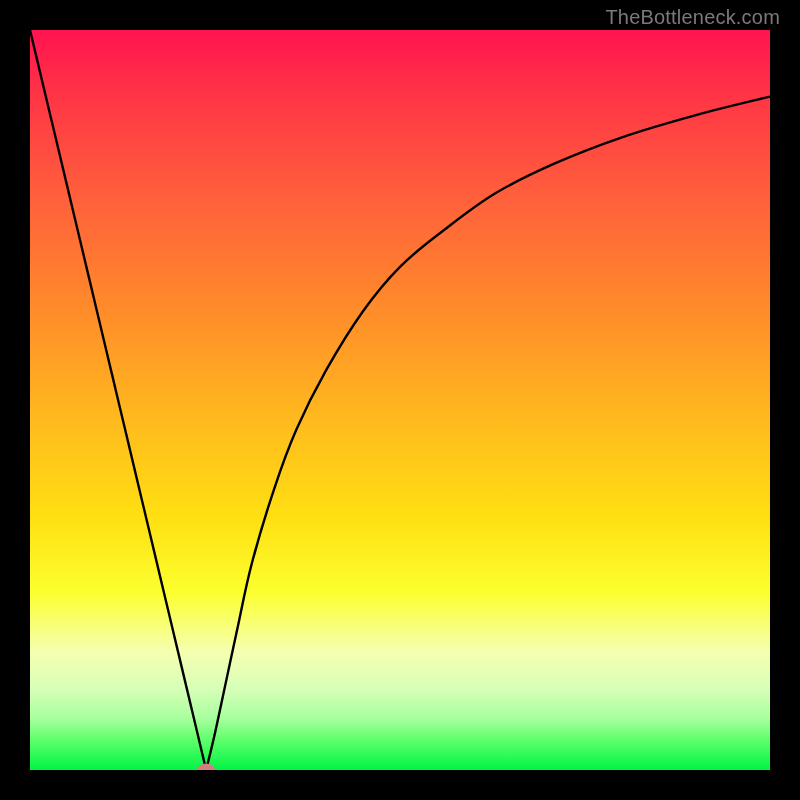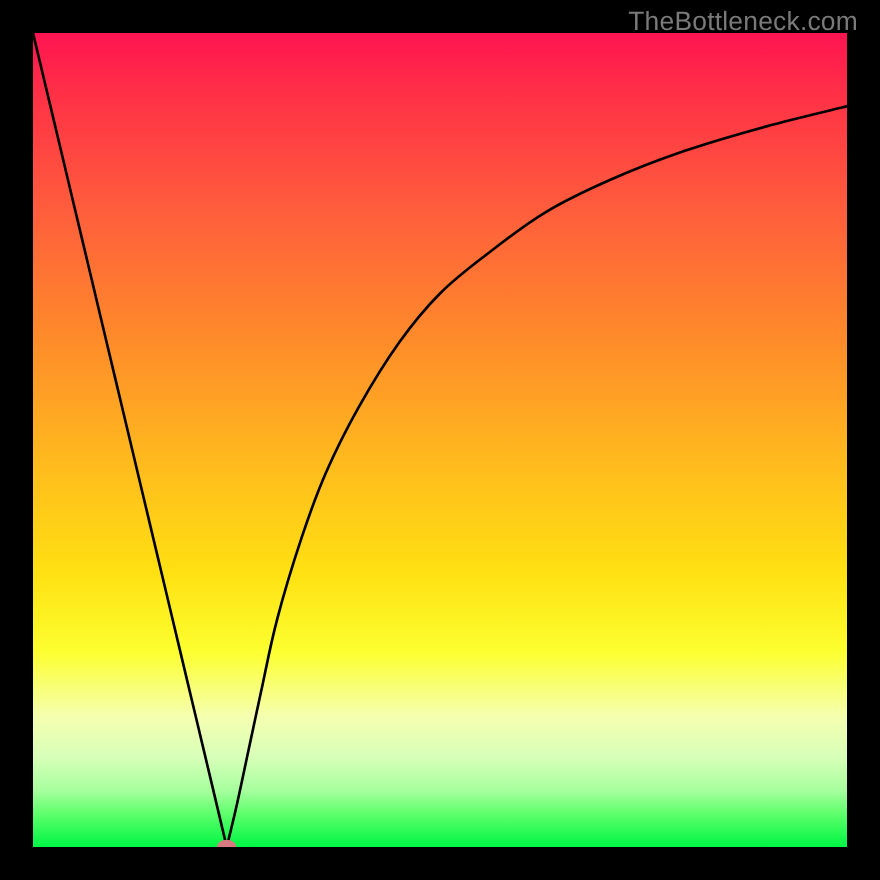--- a/index.html
+++ b/index.html
@@ -48,21 +48,21 @@
       #a8ff9e 93%,
       #5cff6a 96%,
       #00f545 100%
     );
   }
   .watermark {
     position: absolute;
     top: 6px;
     right: 20px;
     color: #7a7a7a;
-    font-size: 24px;
+    font-size: 20px;
     font-weight: 500;
     letter-spacing: 0.2px;
     user-select: none;
   }
   .marker {
     position: absolute;
     width: 18px;
     height: 13px;
     border-radius: 50% / 50%;
     background: #d87a7f;

